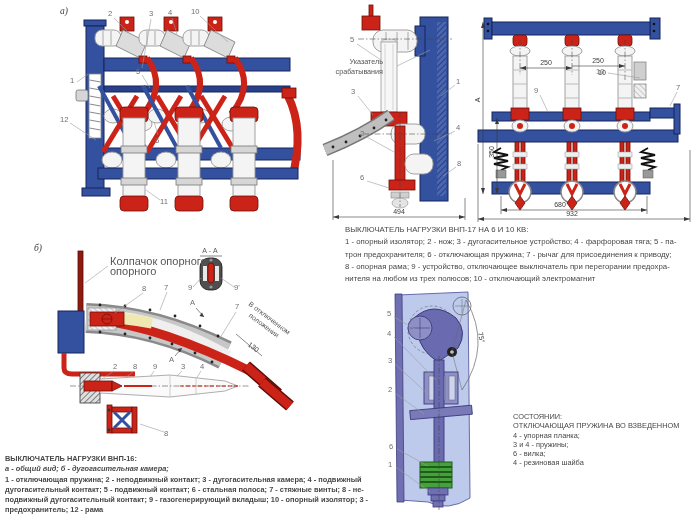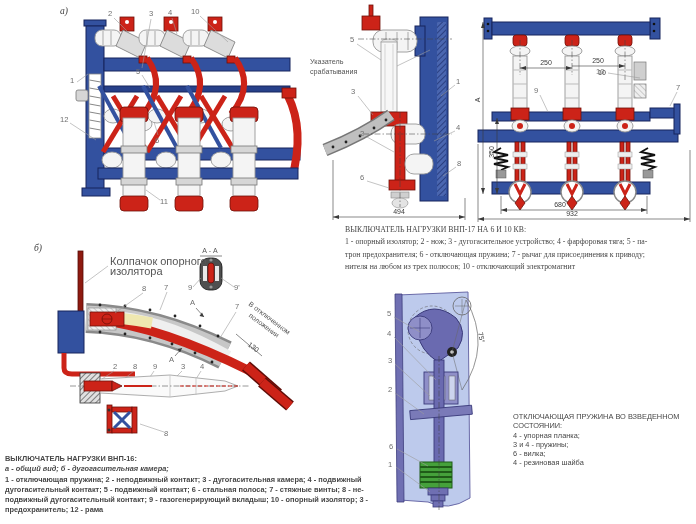--- a/index.html
+++ b/index.html
@@ -1,24 +1,24 @@
 <!DOCTYPE html>
 <html><head>
 <meta charset="utf-8">
 <style>
   html,body{margin:0;padding:0;background:#fff;}
   #page{position:relative;width:696px;height:524px;background:#ffffff;overflow:hidden;
         font-family:"Liberation Sans",sans-serif;}
   svg{position:absolute;left:0;top:0;}
   .cap{position:absolute;color:#474747;}
   .cap div{white-space:nowrap;}
-  #cap17{left:345px;top:224px;width:351px;font-size:7.8px;line-height:12.3px;font-family:Liberation Serif, serif;}
+  #cap17{left:345px;top:224px;width:351px;font-size:7.8px;line-height:12.3px;}
   #cap16{left:5px;top:454px;width:388px;font-size:7.4px;line-height:10.3px;font-weight:bold;}
   #capspring{left:513px;top:412px;width:184px;font-size:7.4px;line-height:9.3px;}
-  #ann-ukazatel{position:absolute;left:310px;top:57px;width:88px;text-align:left;
+  #ann-ukazatel{position:absolute;left:295px;top:57px;width:88px;text-align:right;
                 font-size:7.2px;line-height:10px;color:#555;}
   #ann-kolpachok{position:absolute;left:110px;top:257px;width:100px;
                  font-size:11px;line-height:9.5px;color:#555;}
   
   .blu{fill:#33519f;stroke:#17255c;stroke-width:1;}
   .blu2{fill:#274089;stroke:#17255c;stroke-width:1;}
   .red{fill:#cc2318;stroke:#6e0f08;stroke-width:0.8;}
   .dred{fill:#8e1a10;stroke:#550a05;stroke-width:0.8;}
   .wht{fill:#f4f4f4;stroke:#979797;stroke-width:0.9;}
   .gry{fill:#d6d6d6;stroke:#777;stroke-width:0.8;}
@@ -546,41 +546,42 @@
     </g>
   </g>
 </svg>
 
 <div id="ann-ukazatel">
   <div>Указатель</div>
   <div>срабатывания</div>
 </div>
 <div id="ann-kolpachok">
   <div>Колпачок опорного</div>
-  <div>изолятора</div>
+  <div>опорного</div>
 </div>
 
 <div id="cap17" class="cap">
   <div>ВЫКЛЮЧАТЕЛЬ НАГРУЗКИ ВНП-17 НА 6 И 10 КВ:</div>
   <div>1 - опорный изолятор; 2 - нож; 3 - дугогасительное устройство; 4 - фарфоровая тяга; 5 - па-</div>
   <div>трон предохранителя; 6 - отключающая пружина; 7 - рычаг для присоединения к приводу;</div>
+  <div>8 - опорная рама; 9 - устройство, отключающее выключатель при перегорании предохра-</div>
   <div>нителя на любом из трех полюсов; 10 - отключающий электромагнит</div>
 </div>
 
 <div id="cap16" class="cap">
   <div>ВЫКЛЮЧАТЕЛЬ НАГРУЗКИ ВНП-16:</div>
   <div style="font-style:italic">а - общий вид; б - дугогасительная камера;</div>
   <div>1 - отключающая пружина; 2 - неподвижный контакт; 3 - дугогасительная камера; 4 - подвижный</div>
   <div>дугогасительный контакт; 5 - подвижный контакт; 6 - стальная полоса; 7 - стяжные винты; 8 - не-</div>
   <div>подвижный дугогасительный контакт; 9 - газогенерирующий вкладыш; 10 - опорный изолятор; 3 -</div>
   <div>предохранитель; 12 - рама</div>
 </div>
 
 <div id="capspring" class="cap">
+  <div>СОСТОЯНИИ:</div>
   <div>ОТКЛЮЧАЮЩАЯ ПРУЖИНА ВО ВЗВЕДЕННОМ</div>
-  <div>СОСТОЯНИИ:</div>
   <div>4 - упорная планка;</div>
   <div>3 и 4 - пружины;</div>
   <div>6 - вилка;</div>
   <div>4 - резиновая шайба</div>
 </div>
 
 </div>
 
 </body></html>

